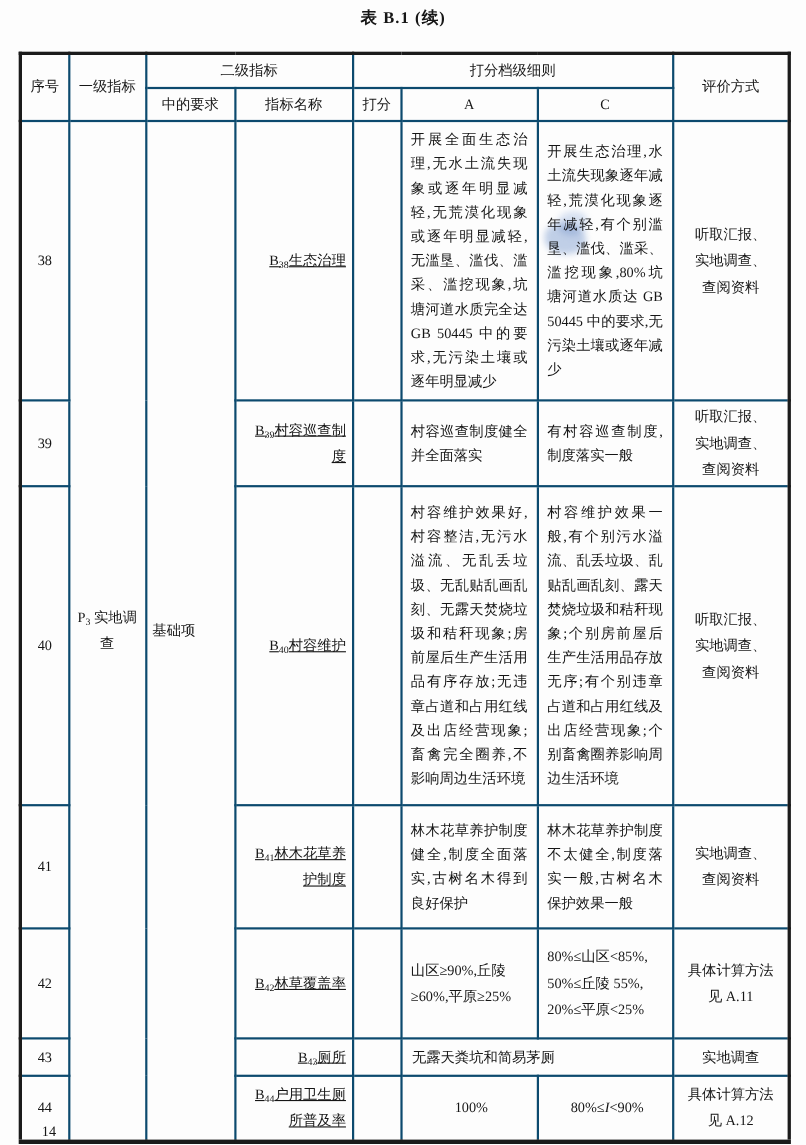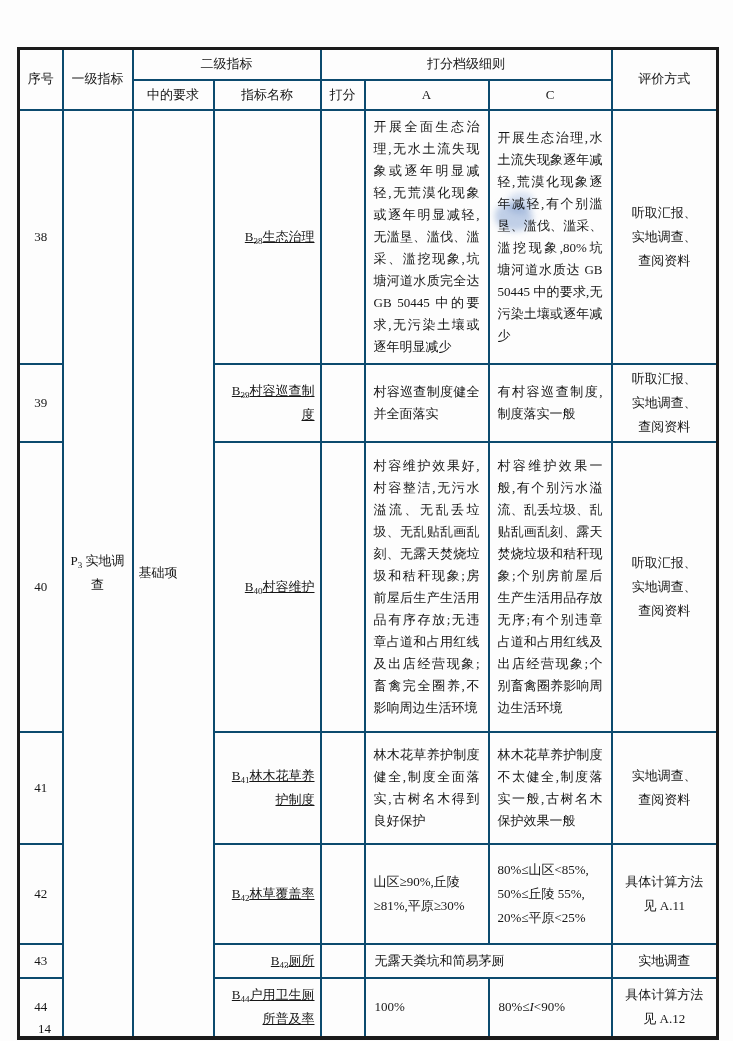--- a/index.html
+++ b/index.html
@@ -59,21 +59,21 @@
     line-height: 24px;
     text-align: left;
     padding: 4px 6px 4px 8px;
   }
   .c-eval {
     text-align: center;
     white-space: pre-line;
     line-height: 24px;
   }
   .c-merged { text-align: left; padding-left: 9px; }
-  .c-short  { text-align: left; padding-left: 9px; }
+  .c-short  { text-align: center; padding-left: 9px; }
   sub { font-size: 9px; line-height: 0; vertical-align: -3px; }
   i.var { font-style: italic; font-family: "Liberation Serif", serif; }
   .artifact {
     position: absolute;
     pointer-events: none;
     mix-blend-mode: multiply;
     filter: blur(3px);
   }
   .artifact.a1 {
     left: 495px; top: 203px; width: 38px; height: 28px;
@@ -89,20 +89,21 @@
     position: absolute;
     left: 38px; top: 1021px;
     font-size: 13px;
   }
 </style>
 </head>
 <body>
 
 <div class="page">
 
+  <div class="doc-title">表 B.1 (续)</div>
 
   <table class="main">
     <colgroup>
       <col style="width:44px">
         <col style="width:70px">
         <col style="width:81px">
         <col style="width:107px">
       <col style="width:44px">
         <col style="width:124px">
         <col style="width:123px">
@@ -177,21 +178,21 @@
         <td class="c-eval">实地调查、
 查阅资料</td>
       </tr>
       <tr style="height:100px">
         <td class="c-no">42</td>
         <td class="c-name">
           <span>B</span><sub>42</sub><span>林草覆盖率</span>
         </td>
         <td class="c-score"></td>
         <td class="lines">山区≥90%,丘陵
-≥81%,平原≥30%</td>
+≥60%,平原≥25%</td>
         <td class="lines">80%≤山区&lt;85%,
 50%≤丘陵 55%,
 20%≤平原&lt;25%</td>
         <td class="c-eval">具体计算方法
 见 A.11</td>
       </tr>
       <tr style="height:30px">
         <td class="c-no">43</td>
         <td class="c-name">
           <span>B</span><sub>43</sub><span>厕所</span>

